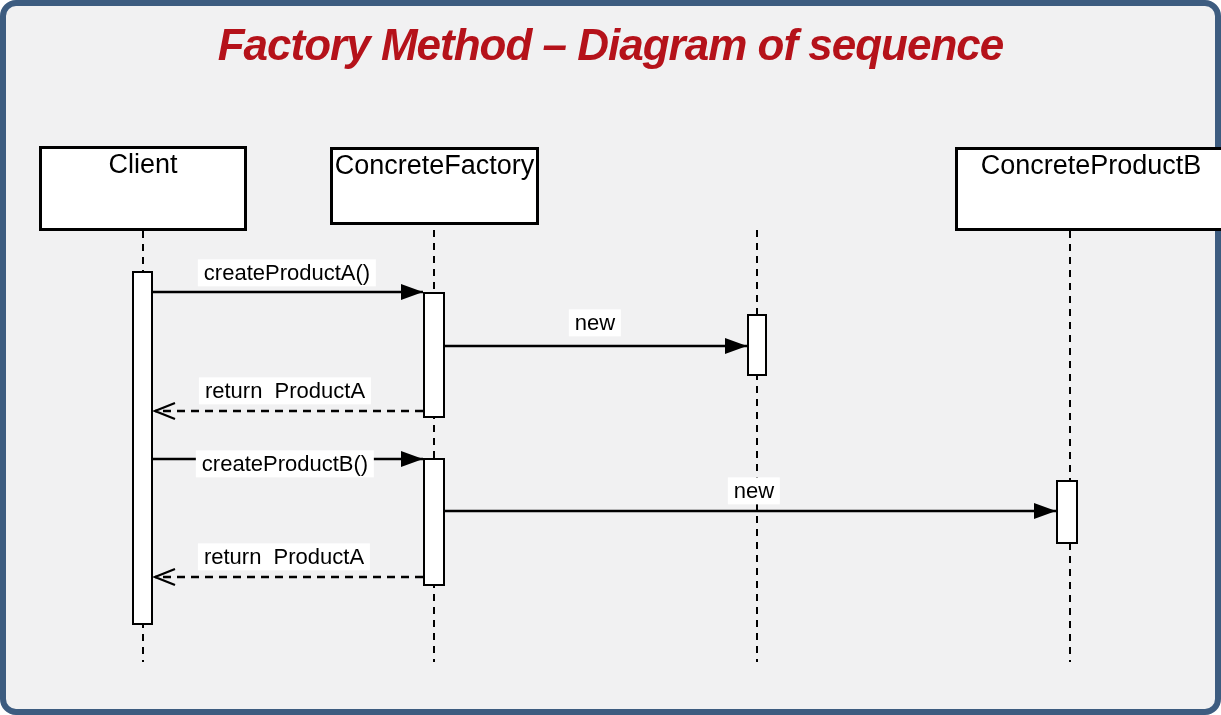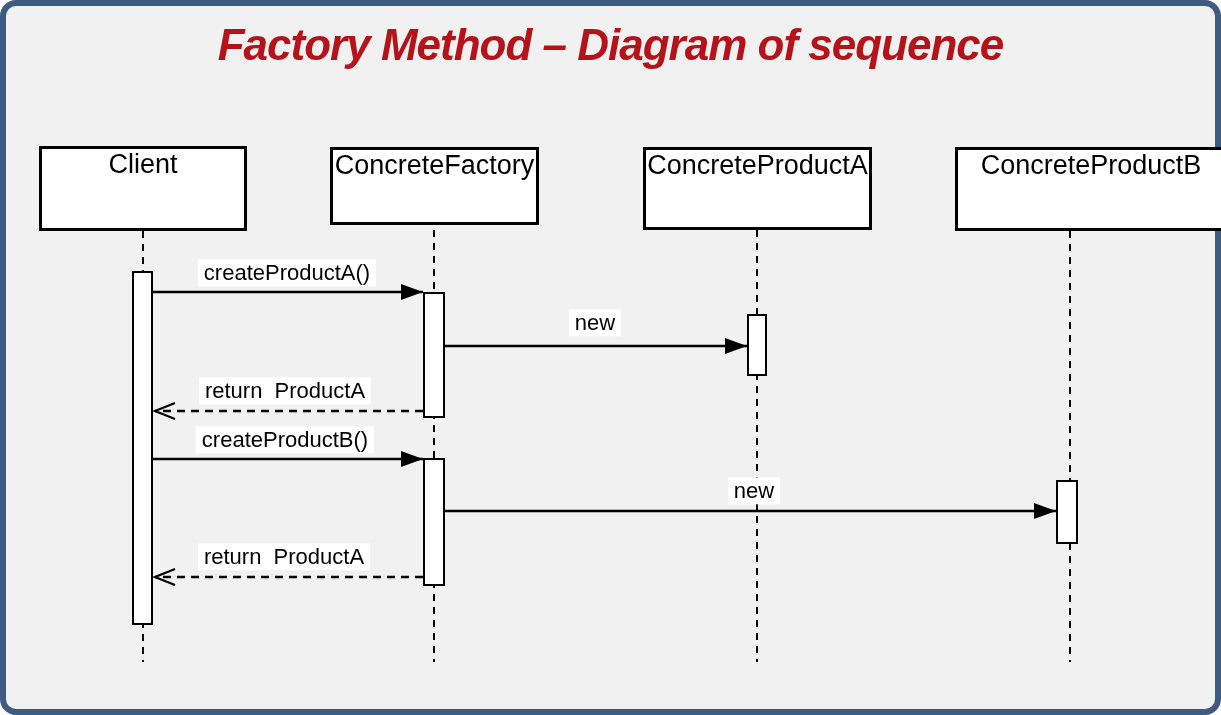--- a/index.html
+++ b/index.html
@@ -78,23 +78,20 @@
     <line class="lifeline" x1="757" y1="230" x2="757" y2="662"></line>
     <line class="lifeline" x1="1070" y1="231" x2="1070" y2="662"></line>
   </svg>
 
   <div class="head-box" style="left:39px;  top:146px; width:208px; height:85px;">
     <span>Client</span>
   </div>
   <div class="head-box" style="left:330px; top:147px; width:209px; height:78px;">
     <span>ConcreteFactory</span>
   </div>
-  <div class="head-box" style="left:643px; top:147px; width:229px; height:83px;">
-    <span>ConcreteProductA</span>
-  </div>
   <div class="head-box" style="left:955px; top:147px; width:272px; height:84px;">
     <span>ConcreteProductB</span>
   </div>
 
   <div class="activation" style="left:132px;  top:271px; width:21px; height:354px;"></div>
   <div class="activation" style="left:423px;  top:292px; width:22px; height:126px;"></div>
   <div class="activation" style="left:423px;  top:458px; width:22px; height:128px;"></div>
   <div class="activation" style="left:747px;  top:314px; width:20px; height:62px;"></div>
   <div class="activation" style="left:1056px; top:480px; width:22px; height:64px;"></div>
 
@@ -111,17 +108,17 @@
     <line class="msg-line" x1="445" y1="346" x2="747" y2="346" marker-end="url(#head-solid)"></line>
     <line class="msg-line dashed" x1="423" y1="411" x2="155" y2="411" marker-end="url(#head-open)"></line>
     <line class="msg-line" x1="153" y1="459" x2="423" y2="459" marker-end="url(#head-solid)"></line>
     <line class="msg-line" x1="445" y1="511" x2="1056" y2="511" marker-end="url(#head-solid)"></line>
     <line class="msg-line dashed" x1="423" y1="577" x2="155" y2="577" marker-end="url(#head-open)"></line>
   </svg>
 
   <div class="msg-label" style="left:287px; top:273px;">createProductA()</div>
   <div class="msg-label" style="left:595px; top:323px;">new</div>
   <div class="msg-label" style="left:285px; top:391px;">return  ProductA</div>
-  <div class="msg-label" style="left:285px; top:440px;padding-left:6px;">createProductB()</div>
+  <div class="msg-label" style="left:285px; top:464px;padding-left:6px;">createProductB()</div>
   <div class="msg-label" style="left:754px; top:491px;">new</div>
   <div class="msg-label" style="left:284px; top:557px;">return  ProductA</div>
 
 </div>
 
 </body></html>

